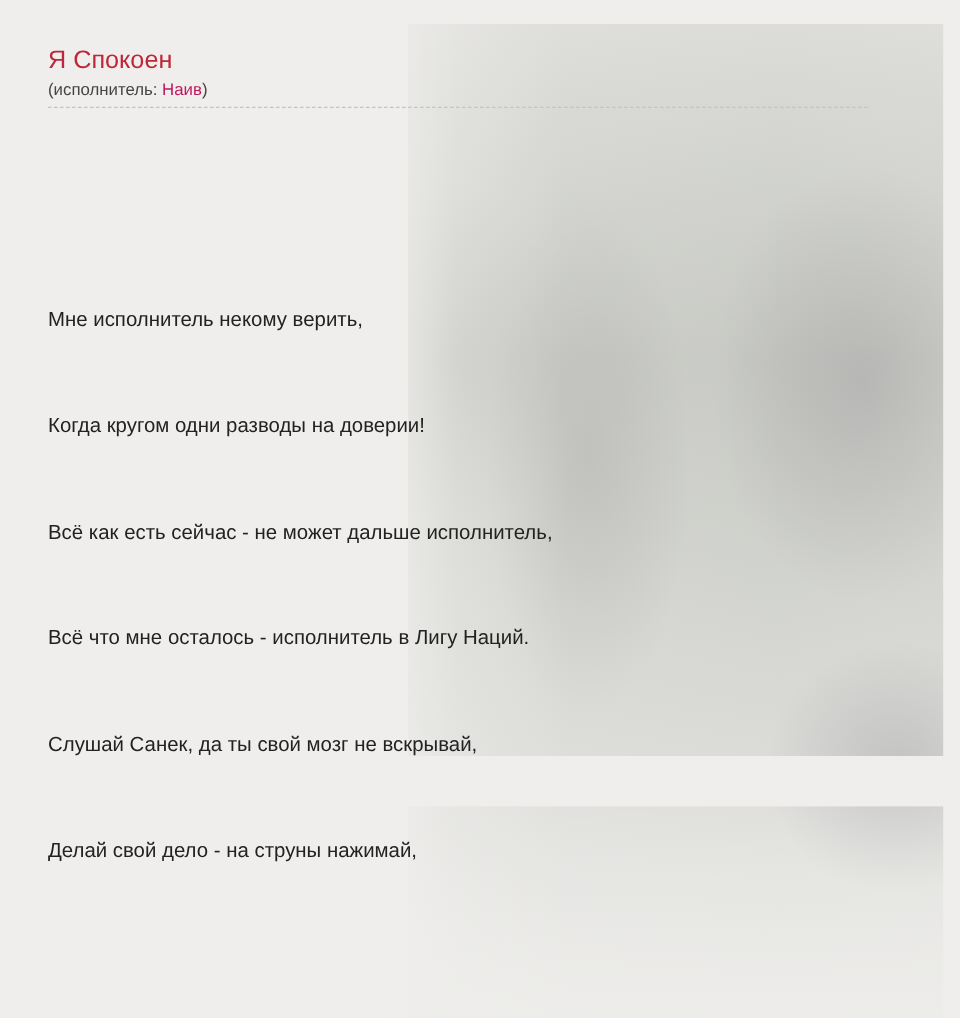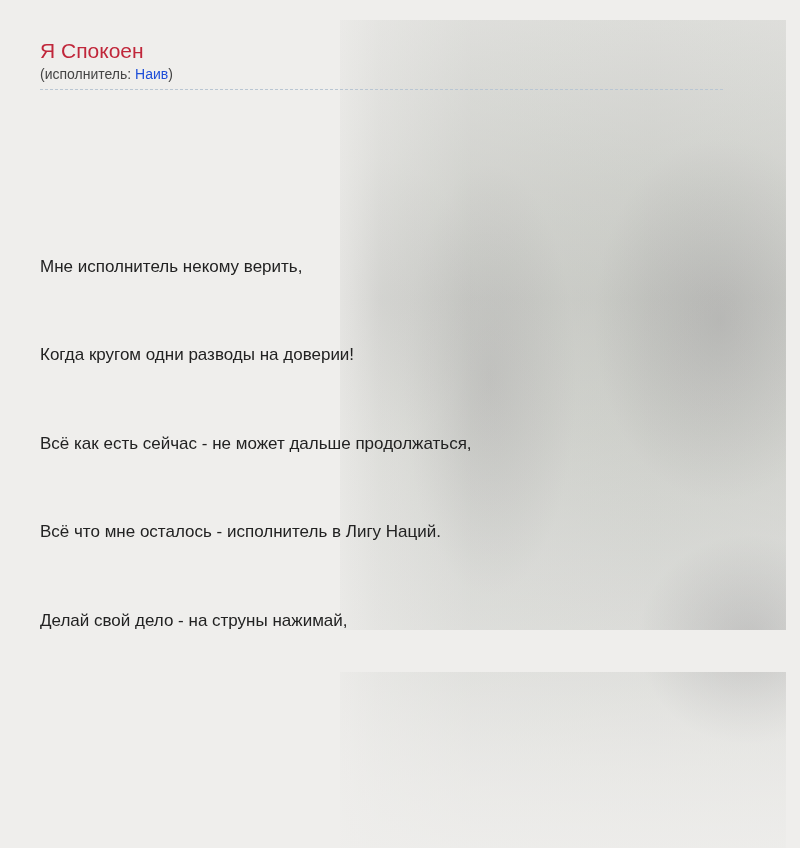--- a/index.html
+++ b/index.html
@@ -99,21 +99,21 @@
     font-weight: normal;
   }
   .artist-line {
     font-size: 14px;
     color: #444444;
     padding-bottom: 7px;
     border-bottom: 1px dashed #b9c6d3;
     width: 683px;
   }
   .artist-link {
-    color: #1d4ed8;
+    color: #be185d;
     text-decoration: none;
     cursor: pointer;
   }
 
   .lyrics {
     margin-top: 14px;
     font-size: 17px;
     line-height: 29.5px;
     color: #222222;
     white-space: pre-wrap;
@@ -141,22 +141,23 @@
 
     <h1 class="song-title">Я Спокоен</h1>
 
     <div class="artist-line"><span>(исполнитель: </span><span class="artist-link">Наив</span><span>)</span></div>
 
     <div class="lyrics">
 
       <div class="lyrics-block">
         <div class="lyric-line">Мне исполнитель некому верить,</div>
         <div class="lyric-line">Когда кругом одни разводы на доверии!</div>
-        <div class="lyric-line">Всё как есть сейчас - не может дальше продолжаться,</div>
+        <div class="lyric-line">Всё как есть сейчас - не может дальше исполнитель,</div>
         <div class="lyric-line">Всё что мне осталось - исполнитель в Лигу Наций.</div>
+        <div class="lyric-line">Слушай Санек, да ты свой мозг не вскрывай,</div>
         <div class="lyric-line">Делай свой дело - на струны нажимай,</div>
         
       </div>
 
       
 
       
 
       
 

